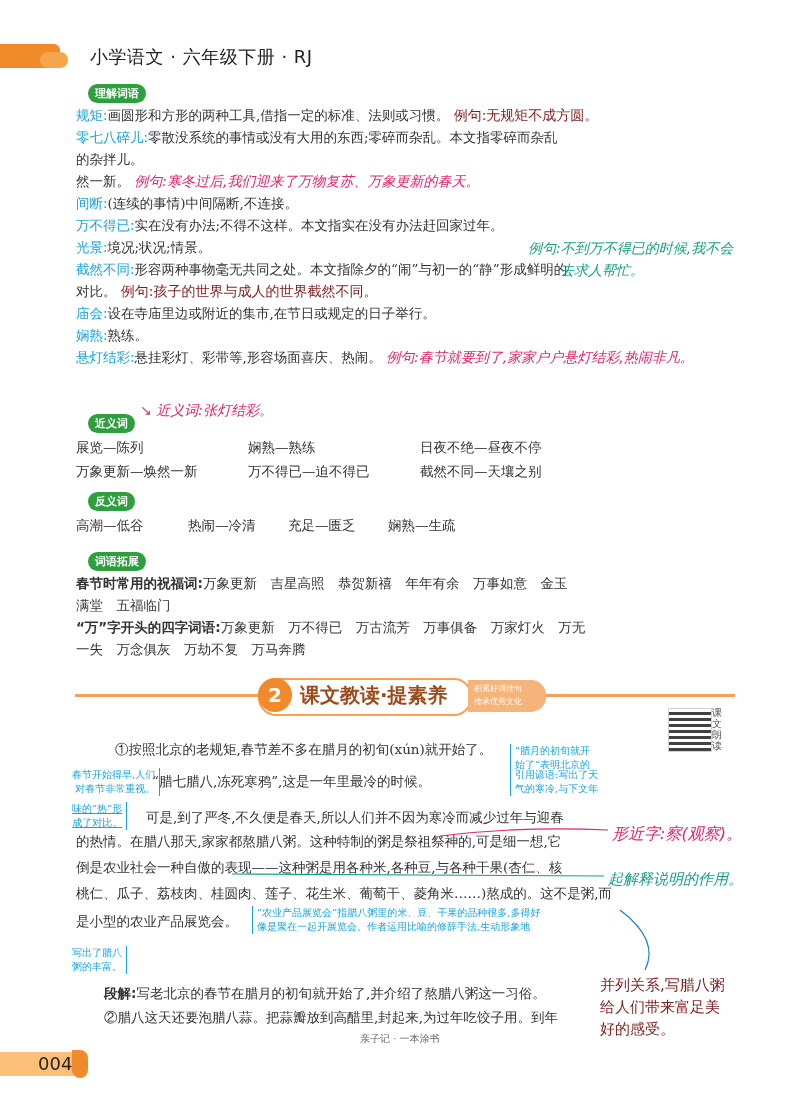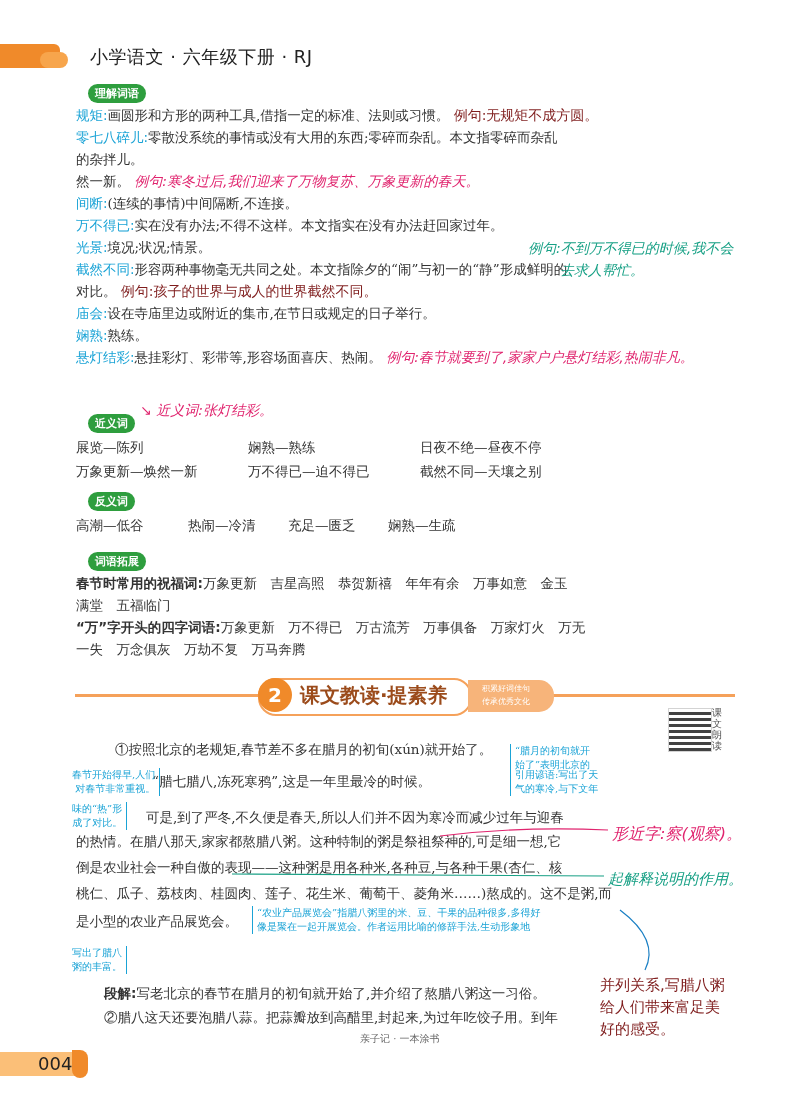--- a/index.html
+++ b/index.html
@@ -14,21 +14,21 @@
   .hw-pink{color:#e0246e;font-family:"DejaVu Sans","Liberation Sans",sans-serif;font-style:italic;font-size:14px;}
   .hw-green{color:#17a085;font-family:"DejaVu Sans","Liberation Sans",sans-serif;font-style:italic;font-size:14px;}
   .hw-blue{color:#7f1d1d;font-family:"DejaVu Sans","Liberation Sans",sans-serif;font-size:14px;}
   .bold{font-weight:bold;font-family:"DejaVu Sans","Liberation Sans",sans-serif;}
   .note{color:#1aa3d6;font-size:10px;line-height:14px;border-left:1.5px solid #1aa3d6;padding-left:4px;}
   .note-r{color:#1aa3d6;font-size:10px;line-height:14px;border-right:1.5px solid #1aa3d6;padding-right:4px;text-align:right;}
   .section-line{left:75px;top:694px;width:660px;height:3px;background:#f5a15a;}
   .section-pill{left:258px;top:678px;width:210px;height:34px;background:#fff;border:2px solid #f5a15a;border-radius:18px;}
   .circle-num{left:258px;top:678px;width:34px;height:34px;border-radius:50%;background:#f08a2a;color:#fff;font-family:"DejaVu Sans","Liberation Sans",sans-serif;font-weight:bold;font-size:20px;text-align:center;line-height:34px;}
   .section-title{left:300px;top:682px;font-family:"DejaVu Sans","Liberation Sans",sans-serif;font-size:20px;font-weight:bold;color:#9b4b1b;}
-  .section-sub{left:468px;top:680px;width:72px;height:30px;background:#f7b47a;border-radius:0 15px 15px 0;color:#fff;font-size:8px;line-height:13px;padding-left:14px;padding-top:2px;font-family:"DejaVu Sans","Liberation Sans",sans-serif;}
+  .section-sub{left:468px;top:680px;width:72px;height:30px;background:#f7b47a;border-radius:0 15px 15px 0;color:#fff;font-size:8px;line-height:13px;padding-left:6px;padding-top:2px;font-family:"DejaVu Sans","Liberation Sans",sans-serif;}
   .qr{left:668px;top:708px;width:42px;height:42px;background:
       repeating-linear-gradient(0deg,#222 0 3px,#fff 3px 6px),#222;opacity:.85;border:1px solid #ccc;}
   .qr-label{left:712px;top:708px;width:12px;font-size:10px;line-height:11px;color:#555;font-family:Liberation Mono, monospace;}
   .page-num-bg{left:0;top:1052px;width:80px;height:24px;background:#fbbf78;}
   .page-num-tab{left:72px;top:1050px;width:16px;height:28px;background:#f08a2a;border-radius:0 8px 8px 8px;}
   .page-num{left:38px;top:1053px;font-family:"DejaVu Sans","Liberation Sans",sans-serif;font-size:18px;color:#222;}
   .footer{left:360px;top:1032px;font-size:10px;color:#666;}
 </style>
 </head>
 <body>
@@ -112,21 +112,21 @@
     <div>始了”表明北京的</div>
   </div>
 <div class="abs note-r" style="left:72px;top:768px;">
     <div>春节开始得早,人们</div>
     <div>对春节非常重视。</div>
   </div>
 <div class="abs note" style="left:510px;top:768px;">
     <div>引用谚语:写出了天</div>
     <div>气的寒冷,与下文年</div>
   </div>
-<div class="abs note-r" style="left:72px;top:802px;">
+<div class="abs note-r" style="left:72px;top:802px;text-decoration:underline;">
     <div>味的“热”形</div>
     <div>成了对比。</div>
   </div>
 <div class="abs note" style="left:252px;top:906px;">
     <div>“农业产品展览会”指腊八粥里的米、豆、干果的品种很多,多得好</div>
     <div>像是聚在一起开展览会。作者运用比喻的修辞手法,生动形象地</div>
   </div>
 <div class="abs note-r" style="left:72px;top:946px;">
     <div>写出了腊八</div>
     <div>粥的丰富。</div>

